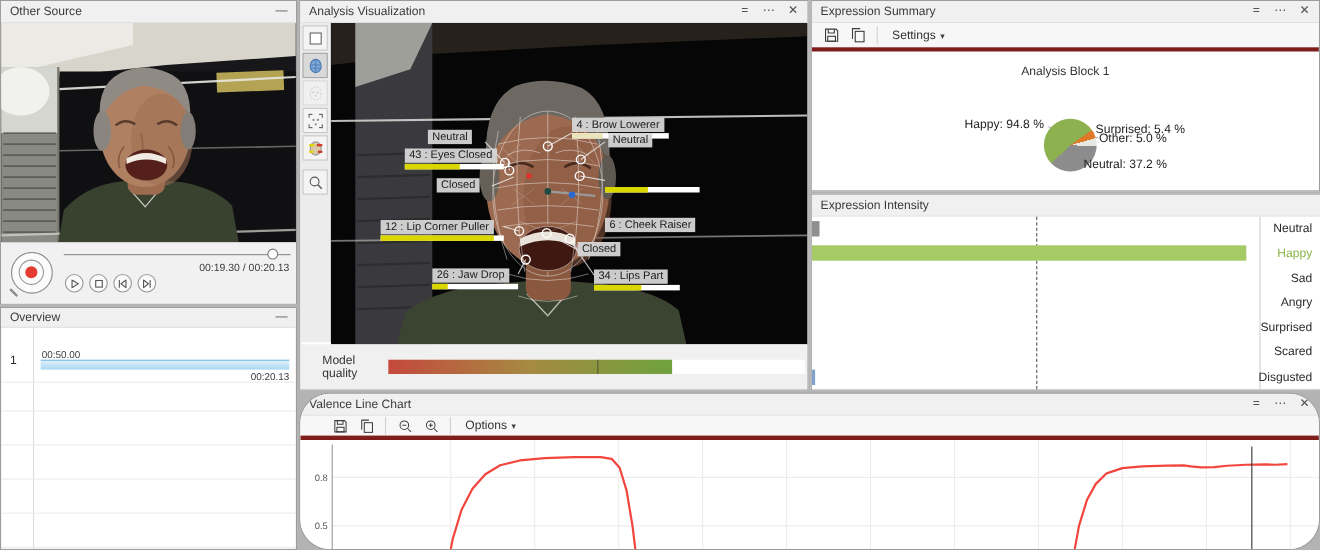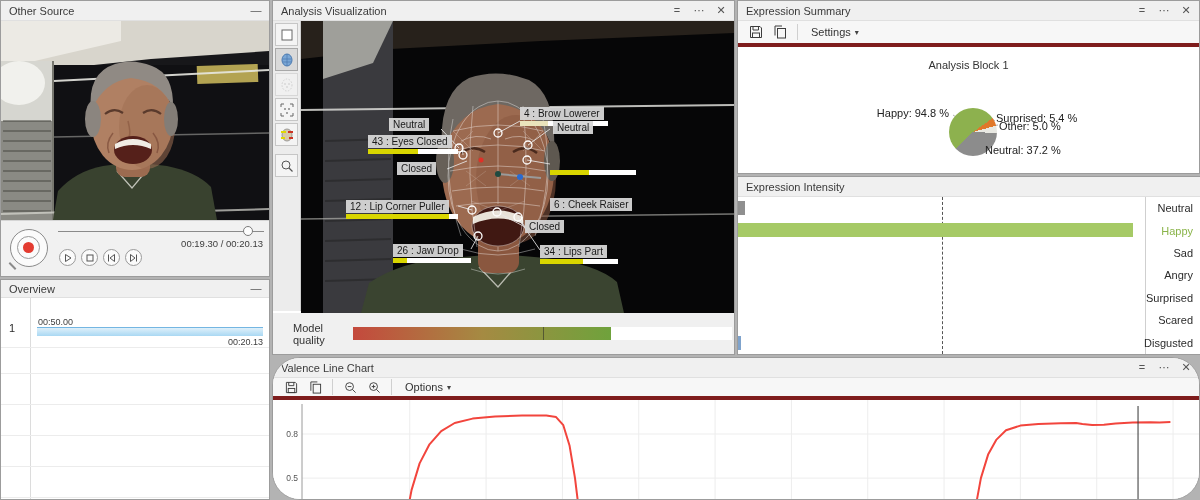--- a/index.html
+++ b/index.html
@@ -77,21 +77,21 @@
   .ei-chart{position:absolute;left:0;top:0;width:408px;height:157px;border-right:1px solid #cfcfcf;
             box-sizing:border-box;display:flex;flex-direction:column;}
   .ei-dash{position:absolute;left:204px;top:0;height:157px;width:0;border-left:1px dashed #555;z-index:1;}
   .ei-row{flex:1;position:relative;z-index:2;}
   .ei-bar{position:absolute;left:0;top:4px;height:14px;}
   .ei-labels{position:absolute;left:408px;top:0;width:53px;height:157px;display:flex;flex-direction:column;}
   .ei-label{flex:1;display:flex;align-items:center;justify-content:flex-end;padding-right:6px;font-size:11px;}
 
   
   #valence{left:272px;top:357px;width:928px;height:143px;border-radius:28px;}
-  .vl-toolbar{height:22px;}
+  .vl-toolbar{height:22px;padding-left:18px;}
   .vl-chart{position:absolute;left:0;top:42px;width:926px;height:101px;background:#fff;}
   .ytick{position:absolute;left:0;width:25px;text-align:right;font-size:8.5px;color:#555;}
 </style>
 </head>
 <body>
 
 <section class="panel" id="image-source">
   <div class="titlebar">
     <span class="tb-title">Other Source</span>
     <span class="tb-btn">—</span>

